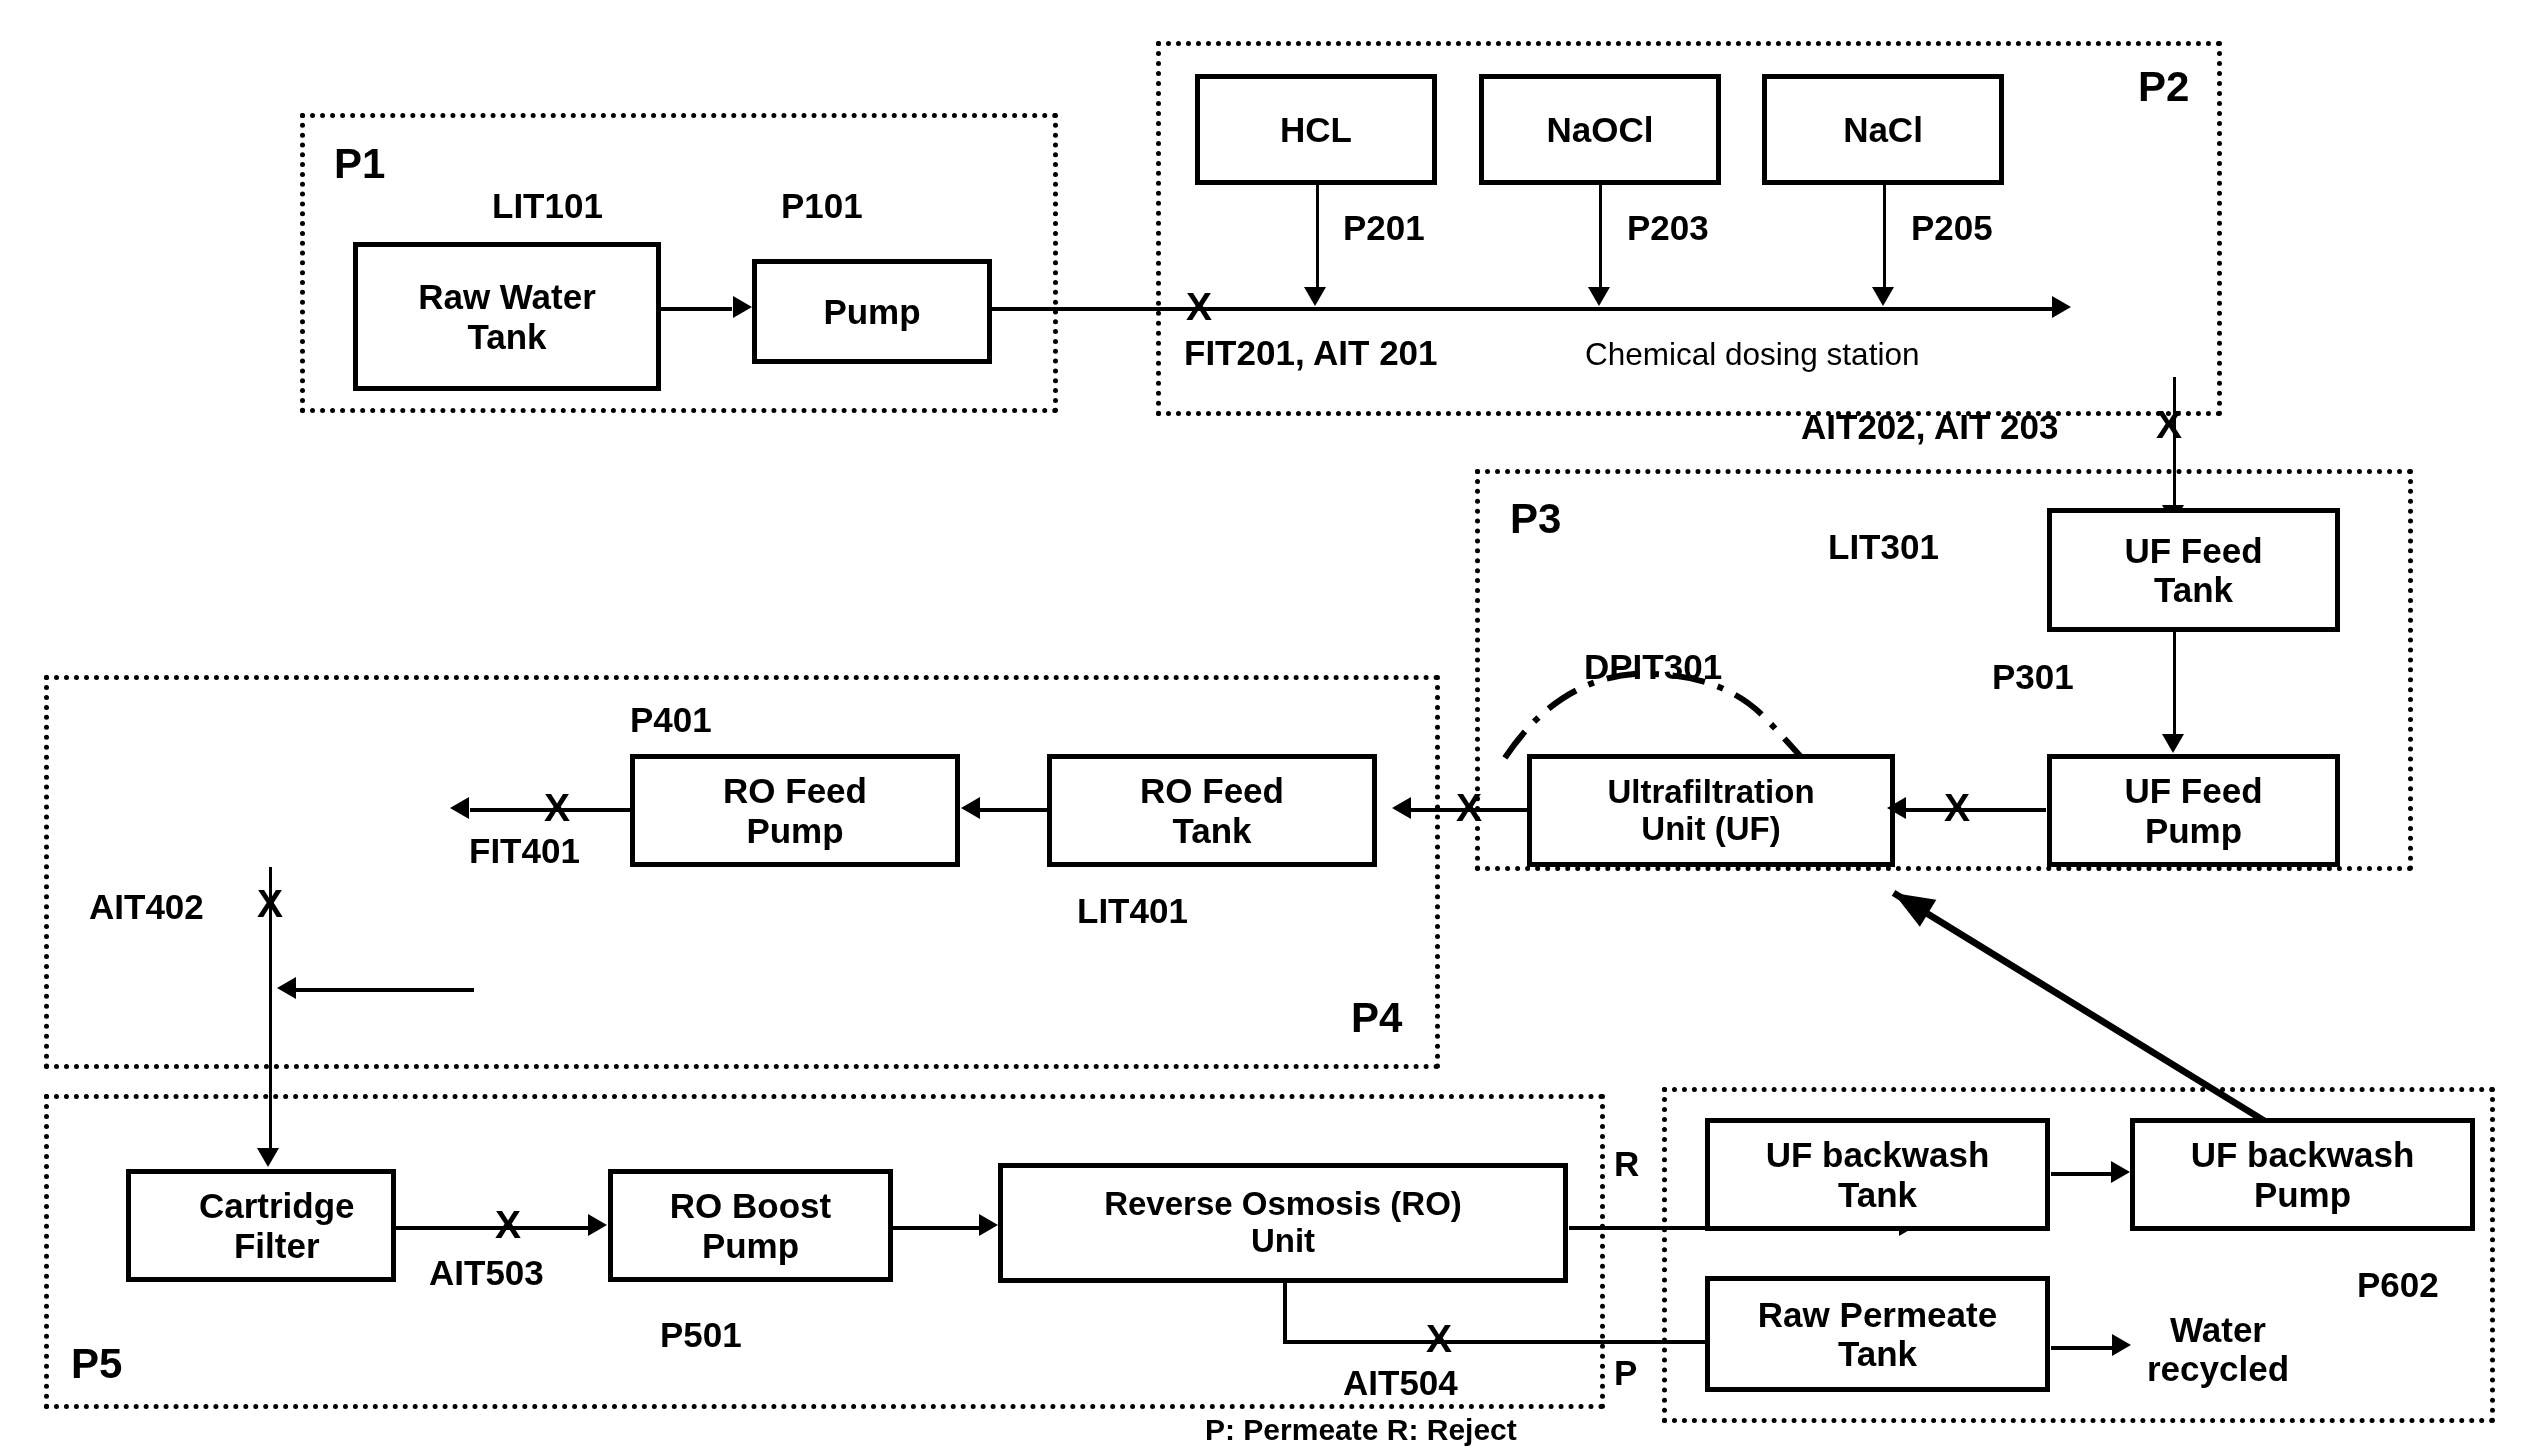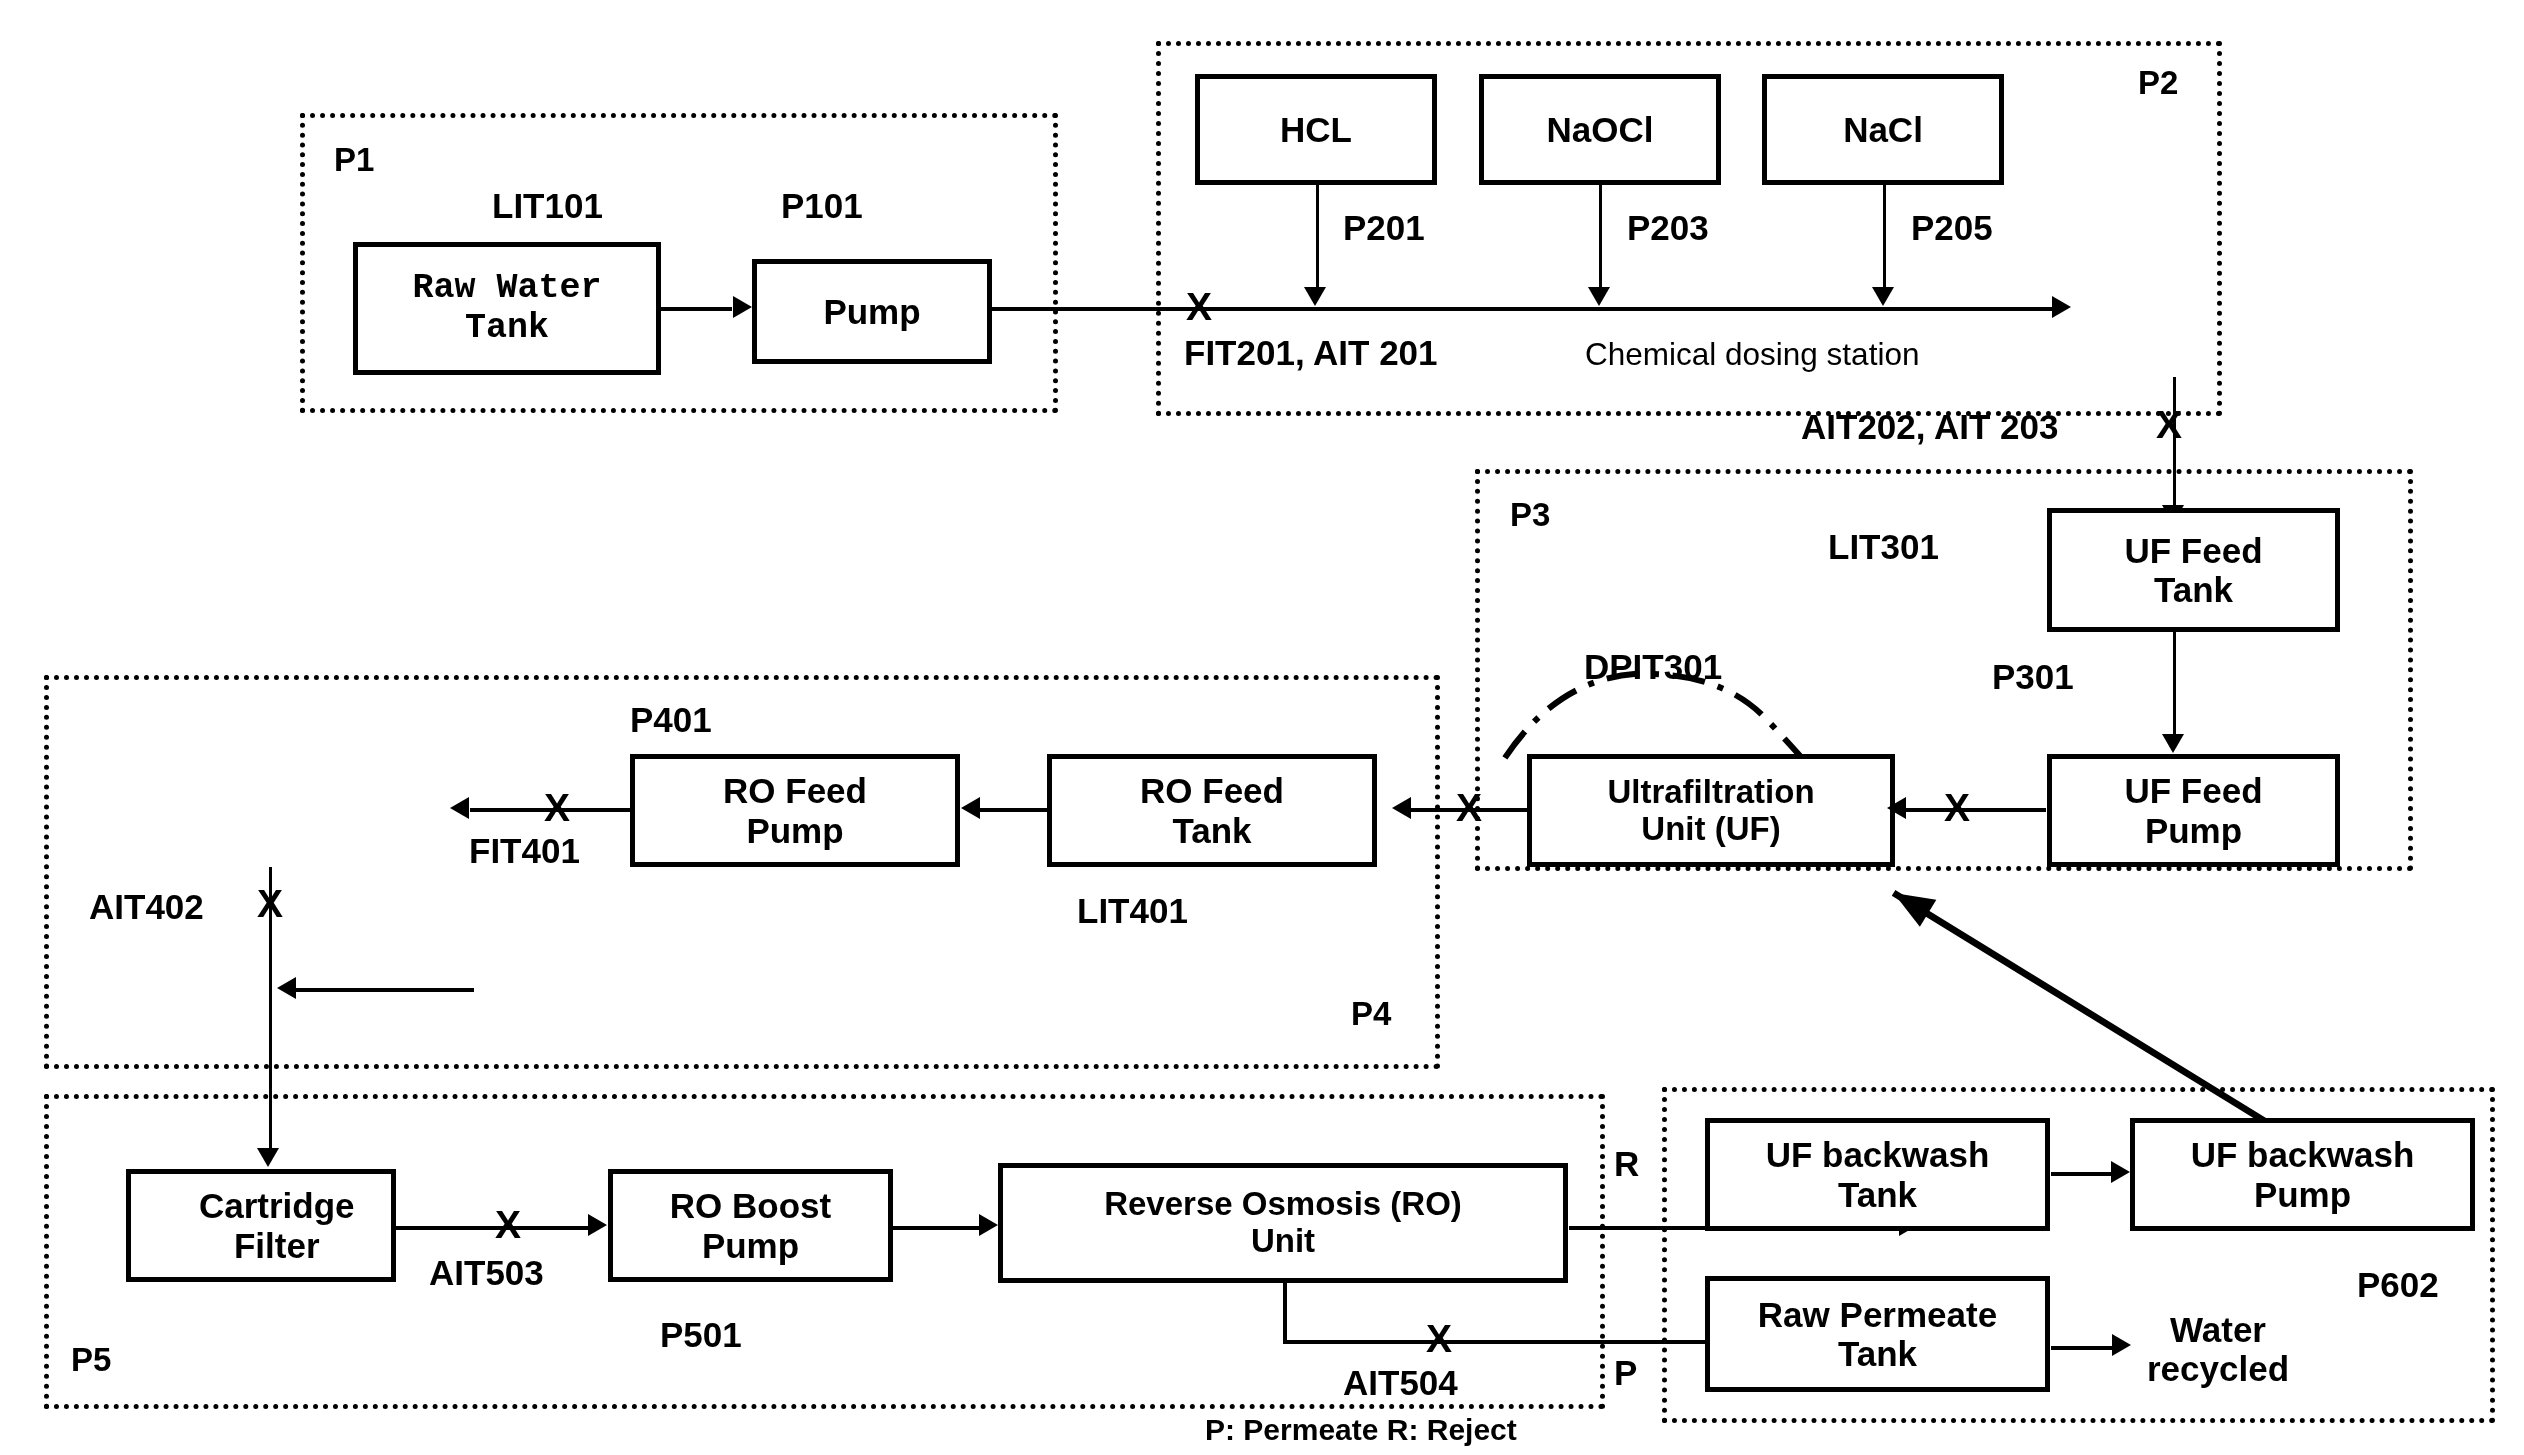--- a/index.html
+++ b/index.html
@@ -14,21 +14,21 @@
   
   .zone{
     position:absolute;
     border:5.3px dotted #000;
     box-sizing:border-box;
     background:transparent;
   }
   .zone-label{
     position:absolute;
     font-weight:bold;
-    font-size:33px;
+    font-size:42px;
     color:#000;
     white-space:nowrap;
     line-height:1;
   }
   
   .unit{
     position:absolute;
     border:5.3px solid #000;
     box-sizing:border-box;
     background:#ffffff;
@@ -88,21 +88,21 @@
     <line x1="3060" y1="1520" x2="2523" y2="1190" stroke="#000" stroke-width="9"></line>
     <polygon points="2523,1190 2580,1199 2558,1235" fill="#000"></polygon>
   </svg>
 
   <div class="zone" style="left:300px;top:113px;width:758px;height:300px;"></div>
   <div class="zone-label" style="left:334px;top:143px;">P1</div>
 
   <div class="lbl" style="left:492px;top:188px;">LIT101</div>
   <div class="lbl" style="left:781px;top:188px;">P101</div>
 
-  <div class="unit" style="left:353px;top:242px;width:308px;height:133px;font-family:Liberation Mono, monospace;">
+  <div class="unit" style="left:353px;top:242px;width:308px;height:149px;">
     <span><span>Raw Water</span><br><span>Tank</span></span>
   </div>
 
   <div class="unit" style="left:752px;top:259px;width:240px;height:105px;">
     <span>Pump</span>
   </div>
 
   <div class="hline" style="left:660px;top:307px;width:72px;"></div>
   <div class="arr arr-r" style="left:733px;top:296px;"></div>
 

